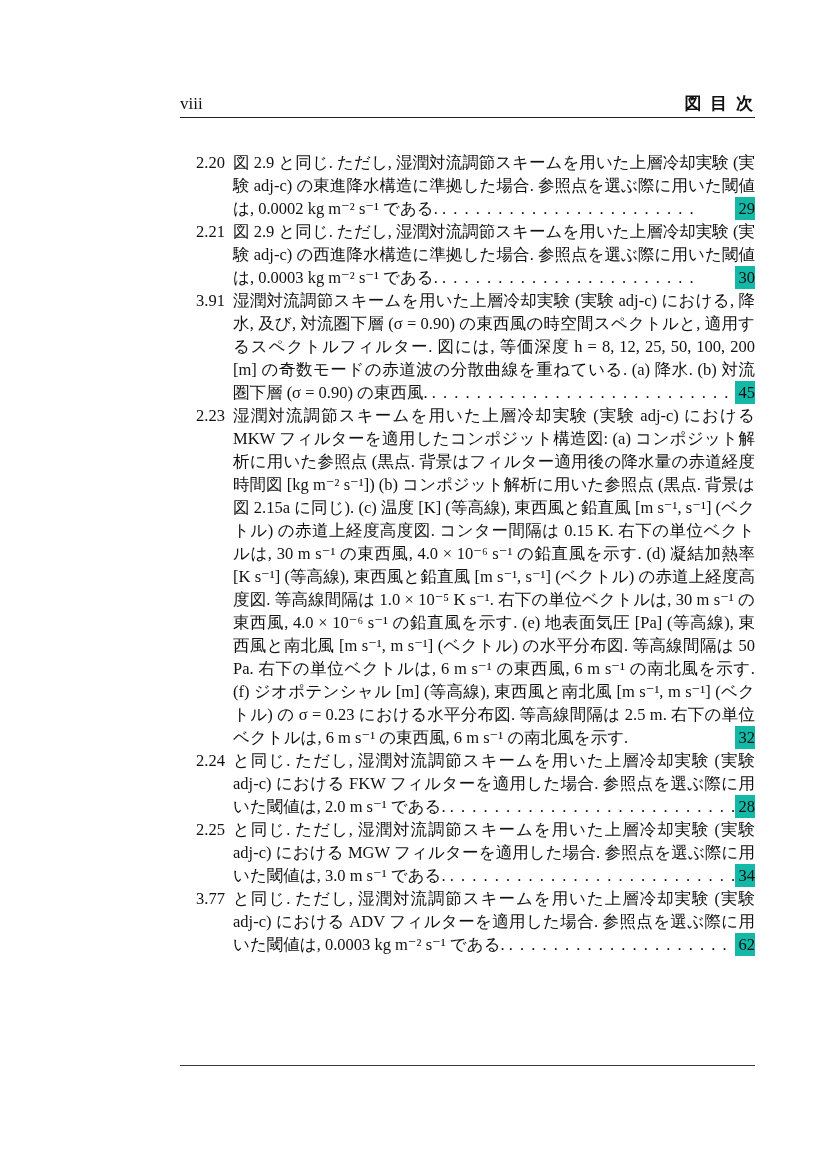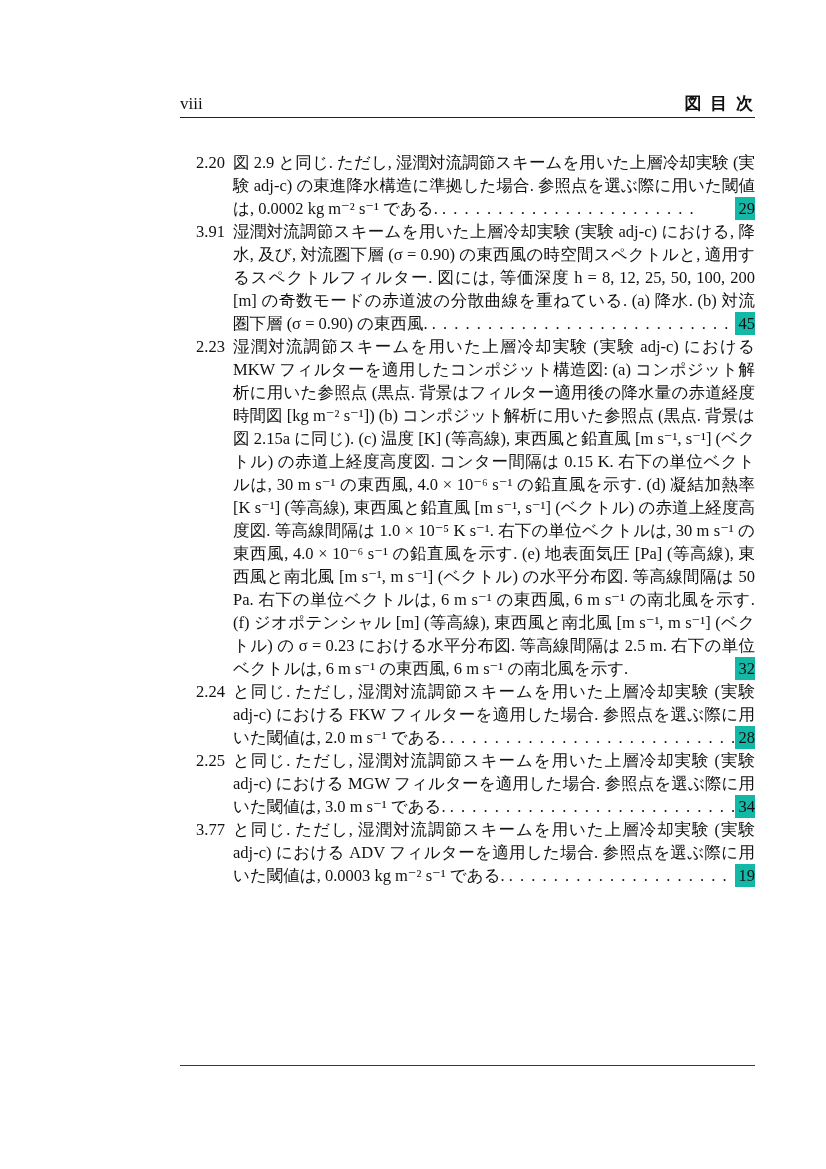--- a/index.html
+++ b/index.html
@@ -121,20 +121,27 @@
   <div class="toc">
 
     <div class="entry">
       <span class="entry-num">2.20</span>
       <div class="entry-body">
         <div class="para"><span>図 2.9 と同じ. ただし, 湿潤対流調節スキームを用いた上層冷却実験 (実験 adj-c) の東進降水構造に準拠した場合. 参照点を選ぶ際に用いた閾値は, 0.0002 kg m⁻² s⁻¹ である.</span> <span class="dots">. . . . . . . . . . . . . . . . . . . . . . .</span></div>
         <span class="page-num">29</span>
       </div>
     </div>
 
+    <div class="entry">
+      <span class="entry-num">2.21</span>
+      <div class="entry-body">
+        <div class="para"><span>図 2.9 と同じ. ただし, 湿潤対流調節スキームを用いた上層冷却実験 (実験 adj-c) の西進降水構造に準拠した場合. 参照点を選ぶ際に用いた閾値は, 0.0003 kg m⁻² s⁻¹ である.</span> <span class="dots">. . . . . . . . . . . . . . . . . . . . . . .</span></div>
+        <span class="page-num">30</span>
+      </div>
+    </div>
 
     <div class="entry">
       <span class="entry-num">3.91</span>
       <div class="entry-body">
         <div class="para"><span>湿潤対流調節スキームを用いた上層冷却実験 (実験 adj-c) における, 降水, 及び, 対流圏下層 (σ = 0.90) の東西風の時空間スペクトルと, 適用するスペクトルフィルター. 図には, 等価深度 h = 8, 12, 25, 50, 100, 200 [m] の奇数モードの赤道波の分散曲線を重ねている. (a) 降水. (b) 対流圏下層 (σ = 0.90) の東西風.</span> <span class="dots">. . . . . . . . . . . . . . . . . . . . . . . . . . . .</span></div>
         <span class="page-num">45</span>
       </div>
     </div>
 
     <div class="entry">
@@ -158,21 +165,21 @@
       <div class="entry-body">
         <div class="para"><span>と同じ. ただし, 湿潤対流調節スキームを用いた上層冷却実験 (実験 adj-c) における MGW フィルターを適用した場合. 参照点を選ぶ際に用いた閾値は, 3.0 m s⁻¹ である.</span> <span class="dots">. . . . . . . . . . . . . . . . . . . . . . . . . .</span></div>
         <span class="page-num">34</span>
       </div>
     </div>
 
     <div class="entry">
       <span class="entry-num">3.77</span>
       <div class="entry-body">
         <div class="para"><span>と同じ. ただし, 湿潤対流調節スキームを用いた上層冷却実験 (実験 adj-c) における ADV フィルターを適用した場合. 参照点を選ぶ際に用いた閾値は, 0.0003 kg m⁻² s⁻¹ である.</span> <span class="dots">. . . . . . . . . . . . . . . . . . . .</span></div>
-        <span class="page-num">19</span>
+        <span class="page-num">62</span>
       </div>
     </div>
 
   </div>
 
   <div class="footer-rule"></div>
 
 </div>
 
 </body></html>

